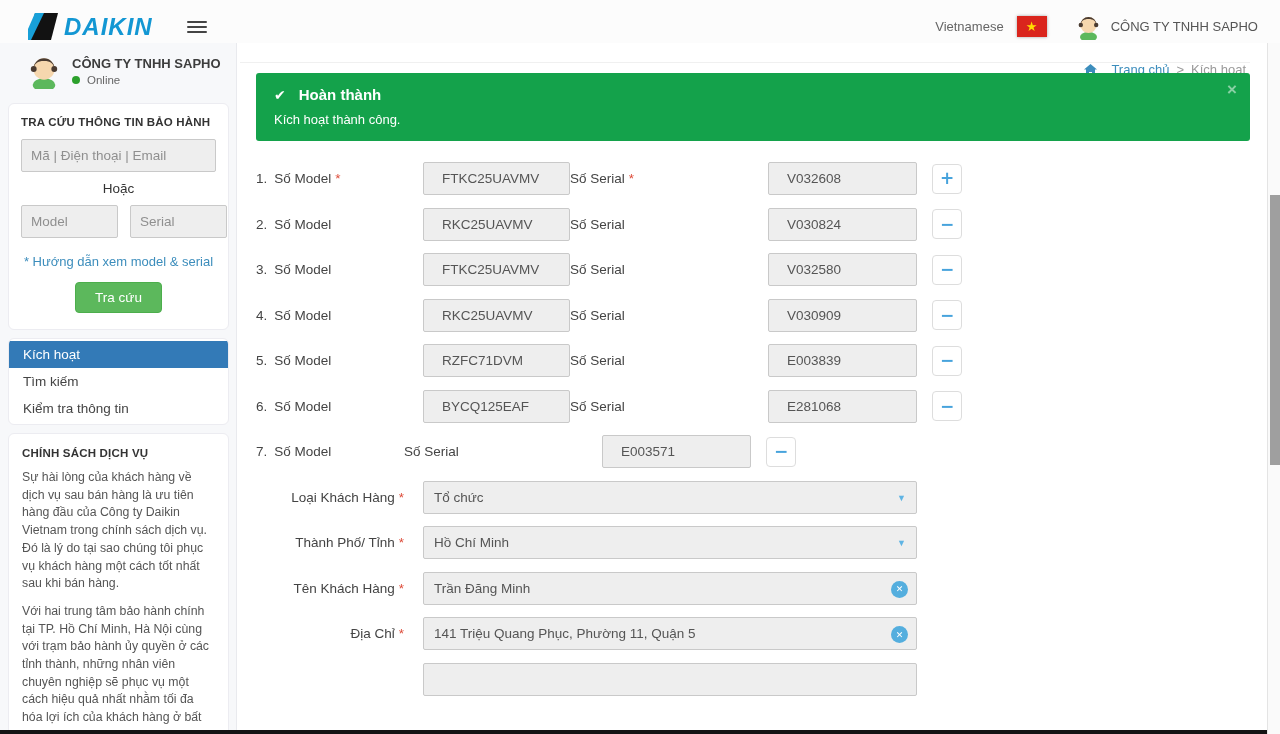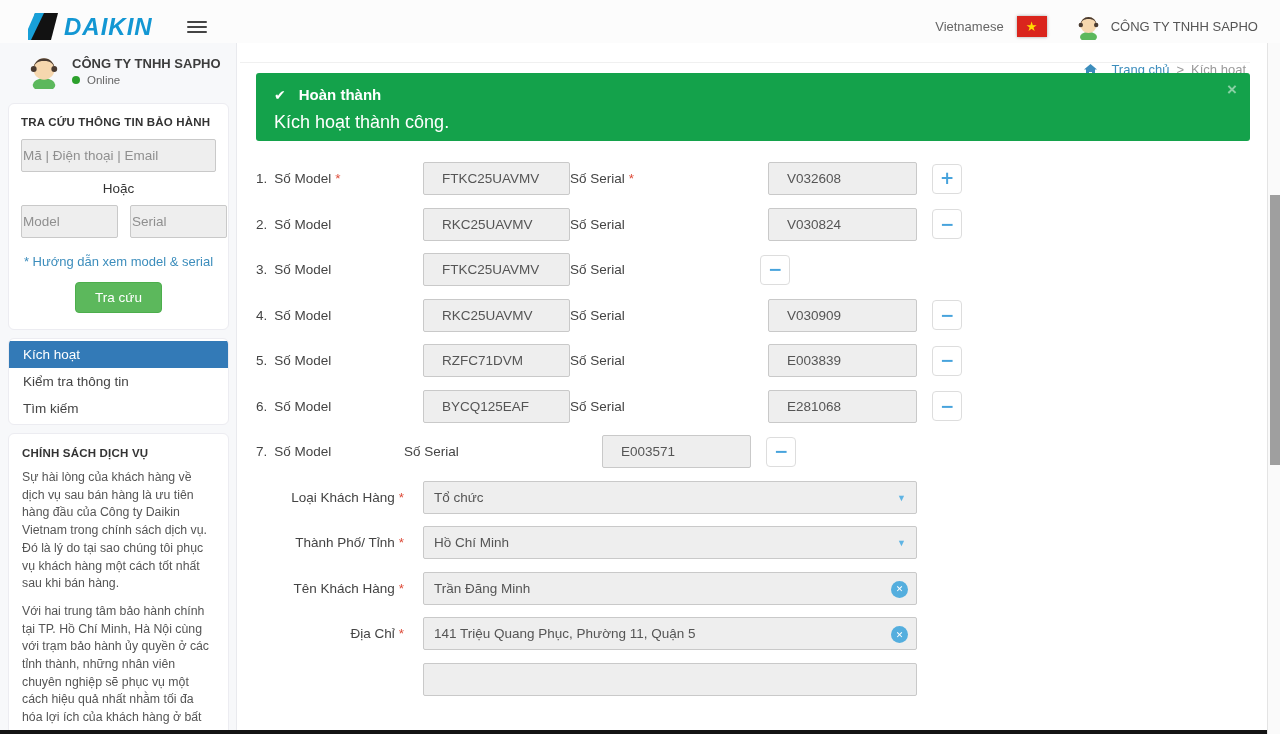--- a/index.html
+++ b/index.html
@@ -26,21 +26,21 @@
   .user-panel { display:flex; align-items:center; padding:10px 12px 8px 26px; }
   .user-meta { margin-left:10px; }
   .user-name { font-size:13px; font-weight:bold; color:#3d3d3d; }
   .user-status { display:flex; align-items:center; margin-top:3px; font-size:11.5px; color:#666; }
   .dot { width:8px; height:8px; border-radius:50%; background:#2ca02c; margin-right:7px; }
 
   .card { background:#fff; border:1px solid #ececf1; border-radius:6px; margin:6px 7px 8px 8px; }
   .card.lookup { padding:12px 12px 16px 12px; }
   .side-title { font-size:11.5px; font-weight:bold; color:#333; letter-spacing:.2px; }
   .s-input { width:100%; height:33px; background:#eee; border:1px solid #c9c9c9; border-radius:2px;
-    margin-top:11px; padding:0 1px; font-size:13.5px; color:#555;
+    margin-top:11px; padding:0 9px; font-size:13.5px; color:#555;
     font-family:"Liberation Sans","DejaVu Sans",sans-serif; }
   .s-input::placeholder { color:#8f8f8f; }
   .or-label { text-align:center; font-size:13.5px; color:#333; margin:9px 0 0 0; }
   .mr-row { display:flex; gap:12px; }
   .mr-row .s-input { width:97px; margin-top:9px; }
   .guide-link { display:block; text-align:center; font-size:13px; color:#3c8dbc; margin-top:16px;
     text-decoration:none; cursor:pointer; }
   .search-btn { display:block; margin:13px auto 0 auto; background:#5cb85c; border:1px solid #4cae4c;
     color:#fff; font-size:13.5px; padding:7px 19px; border-radius:4px; cursor:pointer;
     font-family:"Liberation Sans","DejaVu Sans",sans-serif; }
@@ -58,21 +58,21 @@
   .breadcrumb .home-link { color:#3c8dbc; display:flex; align-items:center; gap:14px; cursor:pointer; text-decoration:none; }
   .breadcrumb .sep { color:#999; margin:0 7px; }
   .breadcrumb .current { color:#999; }
   .page-title { font-size:19px; font-weight:normal; color:#454545; margin:40px 0 0 19px; }
   .divider { border-top:1px solid #f0f0f0; margin:19px 18px 0 3px; }
 
   .alert { position:relative; margin:10px 18px 0 19px; background:#14a24b; border-radius:3px;
     color:#fff; padding:13px 18px 15px 18px; height:68px; }
   .alert-title { font-size:15px; font-weight:bold; display:flex; align-items:center; }
   .alert-title .chk { font-size:14px; margin-right:13px; }
-  .alert-msg { font-size:18px; margin-top:9px; }
+  .alert-msg { font-size:13px; margin-top:9px; }
   .alert-close { position:absolute; top:8px; right:13px; font-size:17px; font-weight:bold;
     color:rgba(255,255,255,.5); cursor:pointer; line-height:1; }
 
   .form-area { margin:21px 0 0 19px; }
   .prow { display:flex; align-items:center; height:33px; margin-bottom:12.5px; }
   .plabel { width:148px; text-align:left; font-size:13.5px; color:#444; }
   .plabel .idx { margin-right:7px; }
   .star { color:#dd4b39; margin-left:4px; }
   .pinput { height:33px; background:#eee; border:1px solid #c9c9c9; border-radius:2px; padding:0 18px;
     font-size:13.5px; color:#555; font-family:"Liberation Sans","DejaVu Sans",sans-serif; }
@@ -162,22 +162,22 @@
     <div class="mr-row">
       <input class="s-input" placeholder="Model" style="">
       <input class="s-input" placeholder="Serial" style="">
     </div>
     <a class="guide-link">* Hướng dẫn xem model &amp; serial</a>
     <button class="search-btn">Tra cứu</button>
   </div>
 
   <div class="card menu">
     <div class="menu-item active">Kích hoạt</div>
+    <div class="menu-item">Tìm kiếm</div>
     <div class="menu-item">Kiểm tra thông tin</div>
-    <div class="menu-item">Tìm kiếm</div>
   </div>
 
   <div class="card policy">
     <div class="side-title">CHÍNH SÁCH DỊCH VỤ</div>
     <p>Sự hài lòng của khách hàng về dịch vụ sau bán hàng là ưu tiên hàng đầu của Công ty Daikin Vietnam trong chính sách dịch vụ. Đó là lý do tại sao chúng tôi phục vụ khách hàng một cách tốt nhất sau khi bán hàng.</p>
     <p>Với hai trung tâm bảo hành chính tại TP. Hồ Chí Minh, Hà Nội cùng với trạm bảo hành ủy quyền ở các tỉnh thành, những nhân viên chuyên nghiệp sẽ phục vụ một cách hiệu quả nhất nhằm tối đa hóa lợi ích của khách hàng ở bất cứ nơi đâu.</p>
 
   </div>
 </div>
 
@@ -219,20 +219,21 @@
       <input class="pinput model-in" readonly="" value="RKC25UAVMV" style="">
       <div class="plabel serial"><span>Số Serial</span></div>
       <input class="pinput serial-in" readonly="" value="V030824" style="">
       <button class="rowbtn">−</button>
     </div>
 
     <div class="prow">
       <div class="plabel"><span class="idx">3.</span><span>Số Model</span></div>
       <input class="pinput model-in" readonly="" value="FTKC25UAVMV" style="">
       <div class="plabel serial"><span>Số Serial</span></div>
+      <input class="pinput serial-in" readonly="" value="V032580" style="">
       <button class="rowbtn">−</button>
     </div>
 
     <div class="prow">
       <div class="plabel"><span class="idx">4.</span><span>Số Model</span></div>
       <input class="pinput model-in" readonly="" value="RKC25UAVMV" style="">
       <div class="plabel serial"><span>Số Serial</span></div>
       <input class="pinput serial-in" readonly="" value="V030909" style="">
       <button class="rowbtn">−</button>
     </div>

